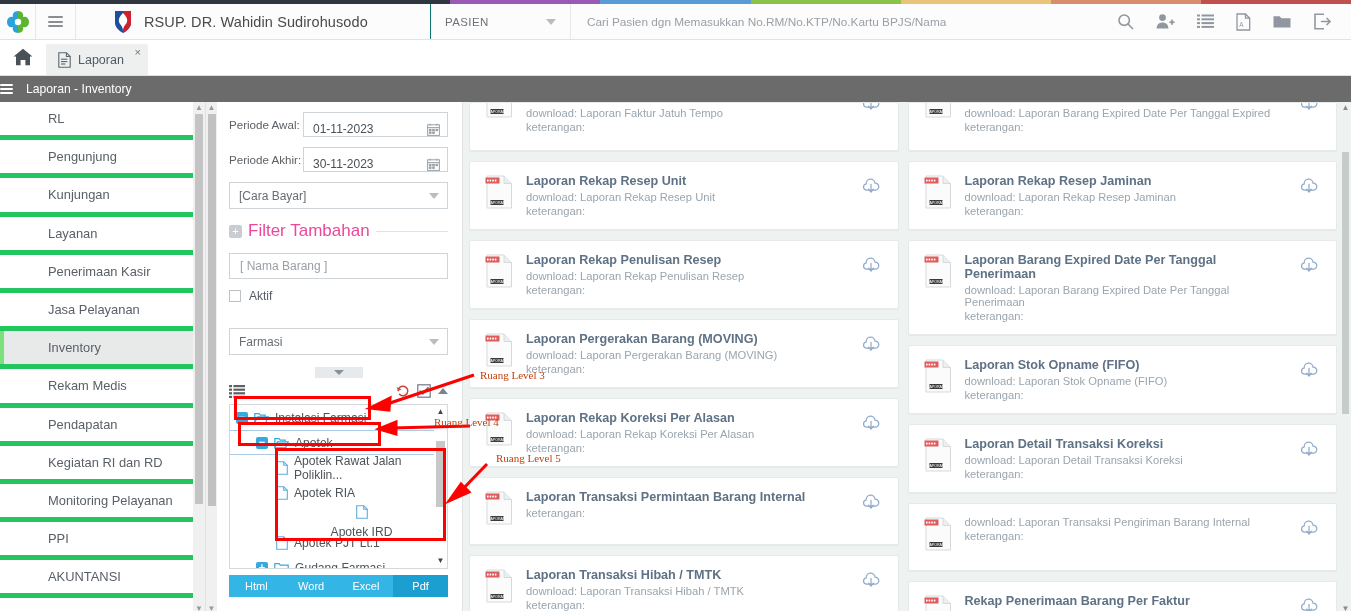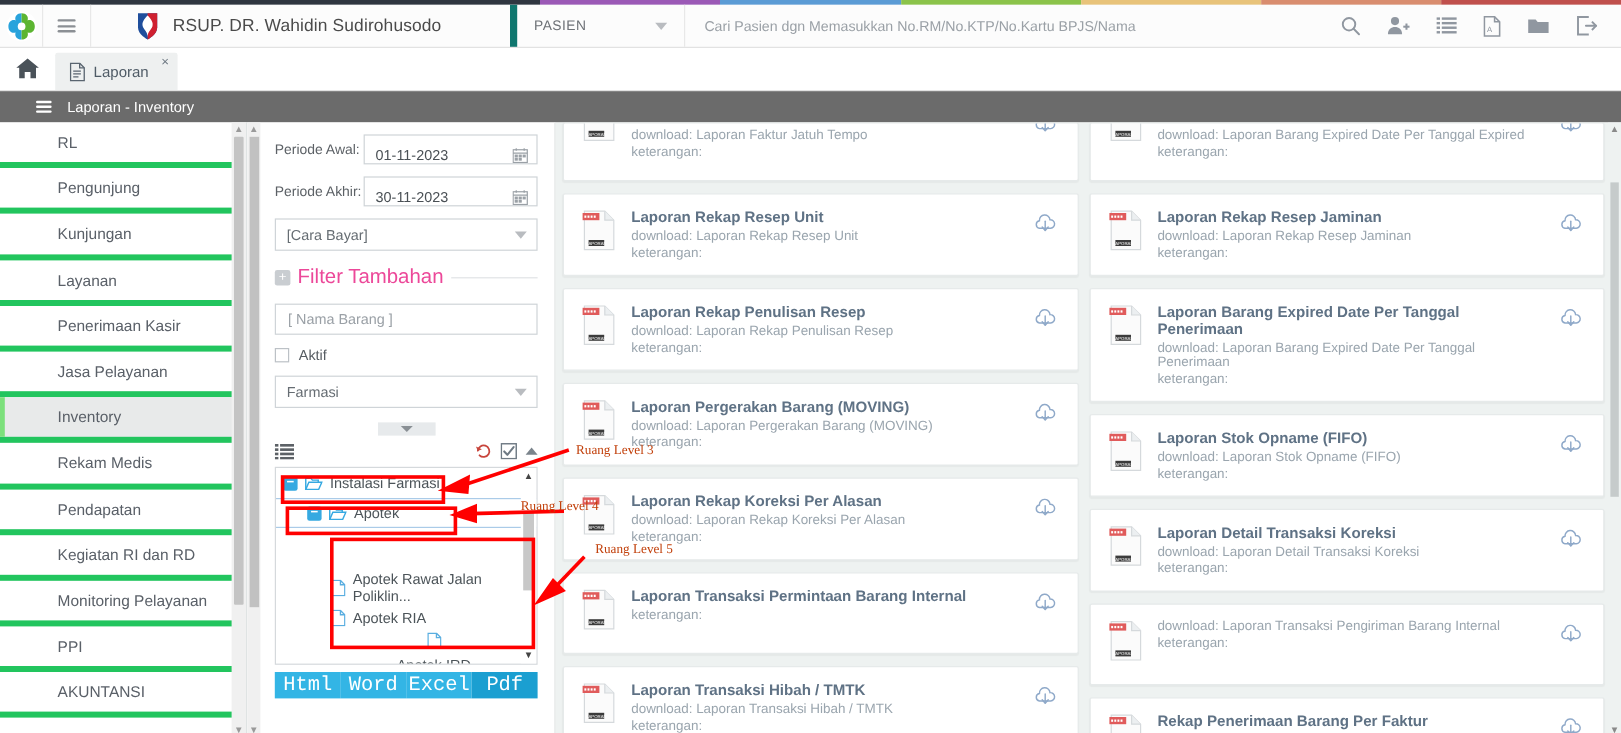--- a/index.html
+++ b/index.html
@@ -29,21 +29,21 @@
   }
   .hamburger-cell {
     width: 40px; display: flex; align-items: center; justify-content: center;
     border-right: 1px solid #e8e8e8;
   }
   .hamburger-cell .bars { width: 15px; }
   .bars span { display: block; height: 2px; background: #8b8f94; margin: 2.5px 0; border-radius: 1px; }
   .brand-cell {
     display: flex; align-items: center; gap: 10px;
     padding: 0 18px 0 36px;
-    border-right: 6px solid #0f766e;
+    border-right: 1px solid #0f766e;
     min-width: 355px;
   }
   .brand-name { font-size: 14.5px; color: #4a4a4a; letter-spacing: .1px; white-space: nowrap; }
   .search-type-cell {
     display: flex; align-items: center; justify-content: space-between;
     width: 140px; padding: 0 14px;
     border-right: 1px solid #e8e8e8;
   }
   .search-type-cell .lbl { font-size: 11.5px; color: #6e7277; letter-spacing: .4px; }
   .caret-down {
@@ -78,21 +78,21 @@
   .tab .close-x {
     position: absolute; right: 7px; top: 3px;
     font-size: 11px; color: #6b7680; line-height: 1;
   }
 
   
   .subheader {
     height: 26px; width: 1351px;
     background: #6b6b6b;
     display: flex; align-items: center; gap: 13px;
-    padding: 0 30px;
+    padding: 0 0;
     color: #fff; font-size: 12.2px;
   }
   .subheader .bars span { background: #fff; height: 2px; margin: 2.2px 0; }
   .subheader .bars { width: 13px; }
 
   
   .body-wrap { display: flex; width: 1351px; height: 513px; }
 
   
   .leftmenu {
@@ -149,21 +149,21 @@
     width: 13px; height: 13px; background: #c9cdd1; color: #fff;
     font-size: 11px; line-height: 12px; text-align: center; border-radius: 2px;
   }
   .ftitle-row .txt { font-size: 17px; color: #ec4899; }
   .ftitle-row .line { flex: 1; height: 1px; background: #e0e3e5; }
   .ftext {
     height: 26px; border: 1px solid #cfd4d8; background: #fff;
     display: flex; align-items: center; padding: 0 10px;
     font-size: 12px; color: #9aa0a6; margin-bottom: 10px;
   }
-  .fcheck { display: flex; align-items: center; gap: 8px; margin-bottom: 10px; }
+  .fcheck { display: flex; align-items: center; gap: 8px; margin-bottom: 25px; }
   .fcheck .box { width: 12px; height: 12px; border: 1px solid #bcc1c6; background: #fff; }
   .fcheck .lbl { font-size: 12px; color: #565c62; }
   .collapse-tab {
     width: 48px; height: 11px; background: #e7eaec; margin: 0 auto 4px auto;
     display: flex; align-items: center; justify-content: center;
   }
   .collapse-tab .c { width: 0; height: 0; border-left: 5px solid transparent;
     border-right: 5px solid transparent; border-top: 5px solid #8a9095; }
   .tree-toolbar {
     display: flex; align-items: center; justify-content: space-between;
@@ -190,22 +190,21 @@
   .tbtn {
     width: 12px; height: 12px; background: #36a9e1; color: #fff;
     font-size: 11px; line-height: 11px; text-align: center; border-radius: 2px;
     font-weight: bold;
   }
 
   .export-row { display: flex; margin-top: 6px; }
   .ebtn {
     flex: 1; height: 22px; background: #33b5e5; color: #fff;
     display: flex; align-items: center; justify-content: center;
-    font-size: 17px;
-    font-family: Liberation Mono, monospace;
+    font-size: 11px;
   }
   .ebtn.dark { background: #1b9fd1; }
 
   
   .main {
     flex: 1; background: #eef2f1; position: relative;
     padding: 0 14px 0 6px; overflow: hidden;
   }
   .cols { display: flex; gap: 9px; padding-top: 0; }
   .col { flex: 1; display: flex; flex-direction: column; gap: 10px; }
@@ -538,21 +537,21 @@
             <div class="tnode sel" style="padding-left: 26px;">
               <span class="tbtn">−</span>
               <span style="display: flex;">
                 <svg width="15" height="12" viewBox="0 0 15 12" fill="none" stroke="#36a9e1" stroke-width="1.2">
                   <path d="M0.8 10.8 V1.6 h4.3 l1.2 1.5 h4.9 v1.6"></path>
                   <path d="M0.8 10.8 L3.4 4.9 H14.2 L11.6 10.8 Z"></path>
                 </svg>
               </span>
               <span>Apotek</span>
             </div>
-            <div class="tnode" style="padding-left: 46px; margin-top: 37px;">
+            <div class="tnode" style="padding-left: 46px;">
               <span style="display: flex;">
                 <svg width="12" height="14" viewBox="0 0 12 14" fill="none" stroke="#5aaee0" stroke-width="1.1">
                   <path d="M0.7 0.7 h7 l3.6 3.6 V13.3 H0.7 Z"></path>
                   <path d="M7.7 0.7 v3.6 h3.6"></path>
                 </svg>
               </span>
               <span>Apotek Rawat Jalan Poliklin...</span>
             </div>
             <div class="tnode" style="padding-left: 46px;">
               <span style="display: flex;">

